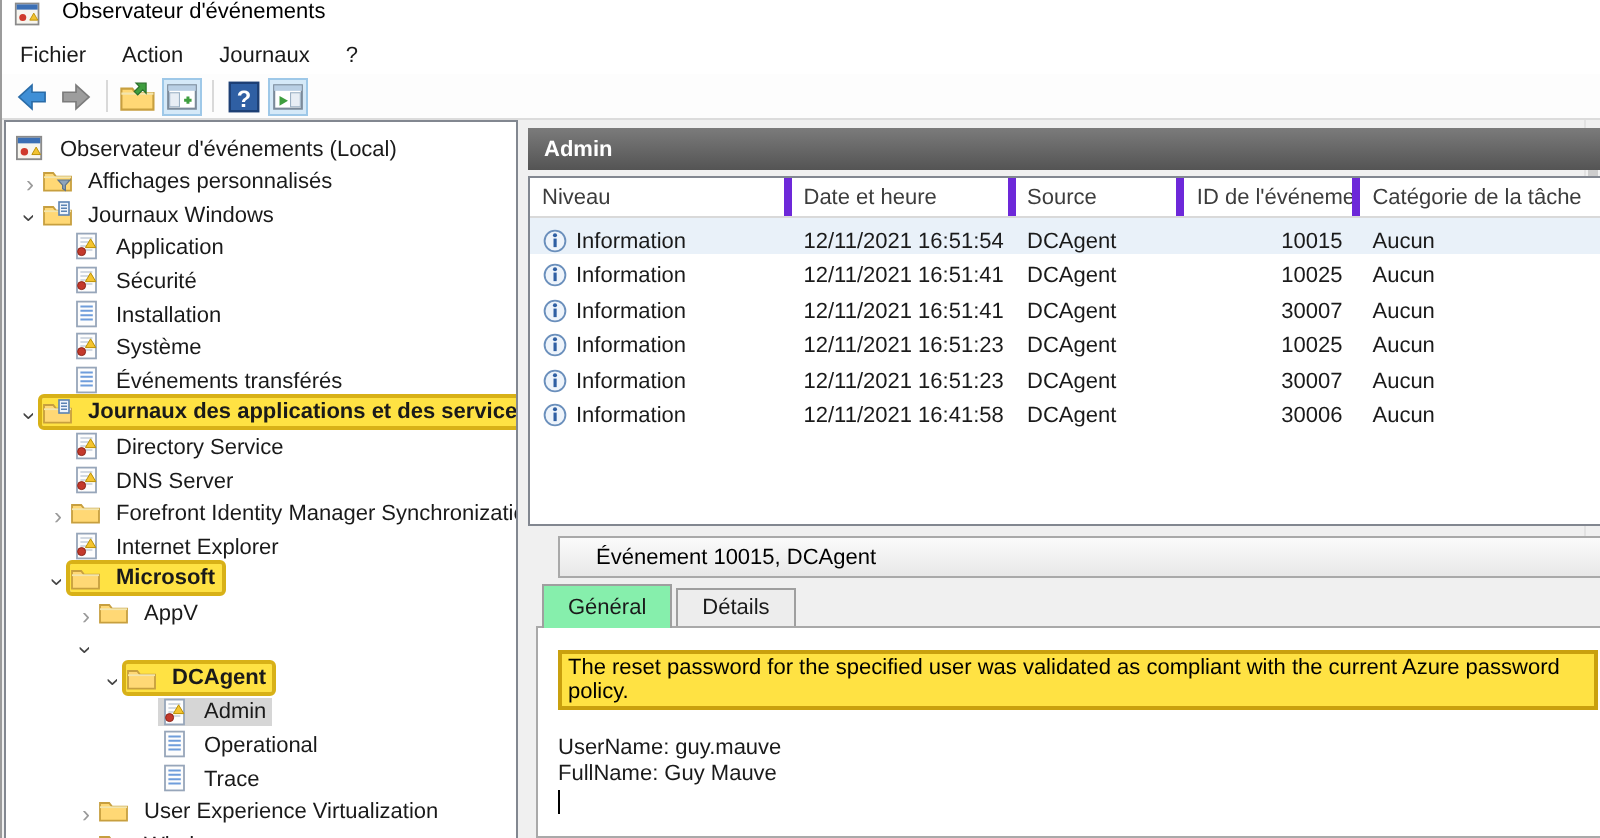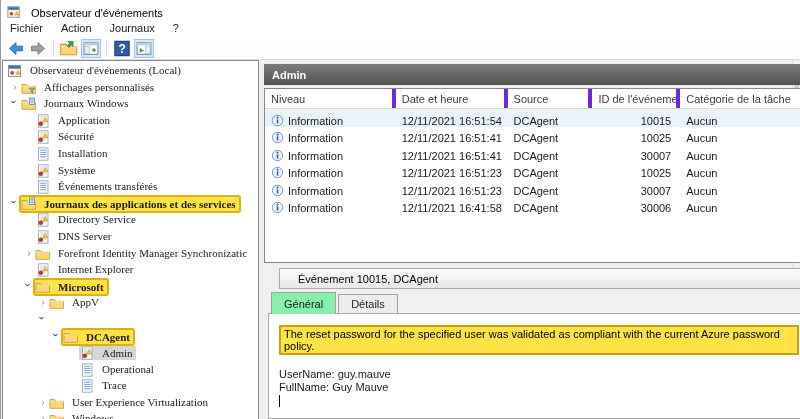--- a/index.html
+++ b/index.html
@@ -1,32 +1,32 @@
 <!DOCTYPE html>
 <html><head>
 <meta charset="utf-8">
 <style>
   * { margin:0; padding:0; box-sizing:border-box; }
   html,body { width:800px; height:419px; overflow:hidden; }
   body { font-family:"Liberation Sans", sans-serif; font-size:11px; color:#1a1a1a; background:#fff; }
   .window { position:relative; width:800px; height:419px; background:#f0f0f0; border-left:1px solid #9b9b9b; }
 
   
-  .titlebar { position:absolute; left:0; top:0; width:800px; height:19px; background:#fff; display:flex; align-items:flex-end; gap:6px; padding-left:6px; }
+  .titlebar { position:absolute; left:0; top:0; width:800px; height:19px; background:#fff; display:flex; align-items:flex-start; gap:6px; padding-left:6px; }
   .titlebar .ttl { font-size:11px; color:#000; }
   .menubar { position:absolute; left:0; top:19px; width:800px; height:18px; background:#fff; display:flex; align-items:center; }
   .menubar .mi { padding:2px 9px; cursor:default; }
   .toolbar { position:absolute; left:0; top:37px; width:800px; height:23px; background:#fdfdfd; border-bottom:1px solid #dcdcdc; display:flex; align-items:center; padding-left:5px; gap:2px; }
   .tbtn { width:20px; height:19px; display:flex; align-items:center; justify-content:center; }
   .tbtn.on { background:#d5e9f8; border:1px solid #9ec8e8; }
   .tsep { width:1px; height:16px; background:#d9d9d9; margin:0 3px; }
 
   
   .tree { position:absolute; left:1px; top:60px; width:257px; height:359px; background:#fff; border:1px solid #828790; border-bottom:none; overflow:hidden; padding-top:3px; }
-  .trow { display:flex; align-items:flex-start; height:16.6px; white-space:nowrap;font-family:Liberation Serif, serif; }
+  .trow { display:flex; align-items:flex-end; height:16.6px; white-space:nowrap; }
   .exp { width:12px; flex:0 0 12px; text-align:center; font-size:12px; line-height:10px; color:#9a9a9a; }
   .exp.open { color:#444; transform:rotate(90deg); }
   .ticon { width:16px; height:14px; flex:0 0 16px; margin-right:4px; display:inline-flex; }
   .tlabel { padding:0 3px; }
   .hlbox { display:flex; align-items:center; background:#ffe243; outline:2px solid #d8b117; border-radius:1px; }
   .selbox { display:flex; align-items:center; background:#d6d6d6; }
   .d0{padding-left:4px;} .d1{padding-left:6px;} .d2{padding-left:20px;} .d3{padding-left:34px;} .d4{padding-left:48px;} .d5{padding-left:64px;}
   .tree-sb { position:absolute; right:1px; top:60px; width:7px; height:358px; background:#f0f0f0; border-left:1px solid #e2e2e2; }
   .tree-sb .thumb { position:absolute; left:1px; top:16px; width:5px; height:48px; background:#cdcdcd; }
 

